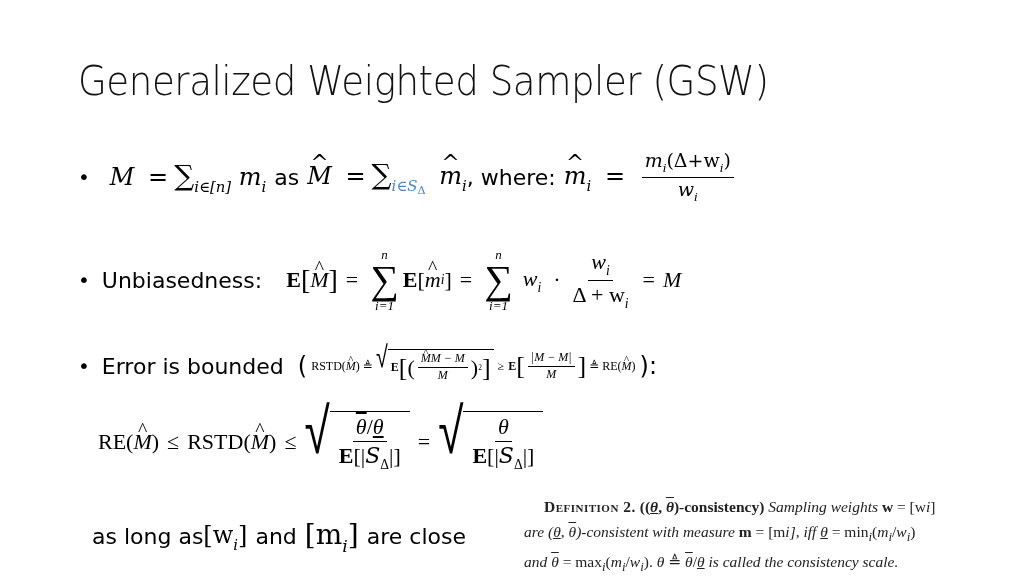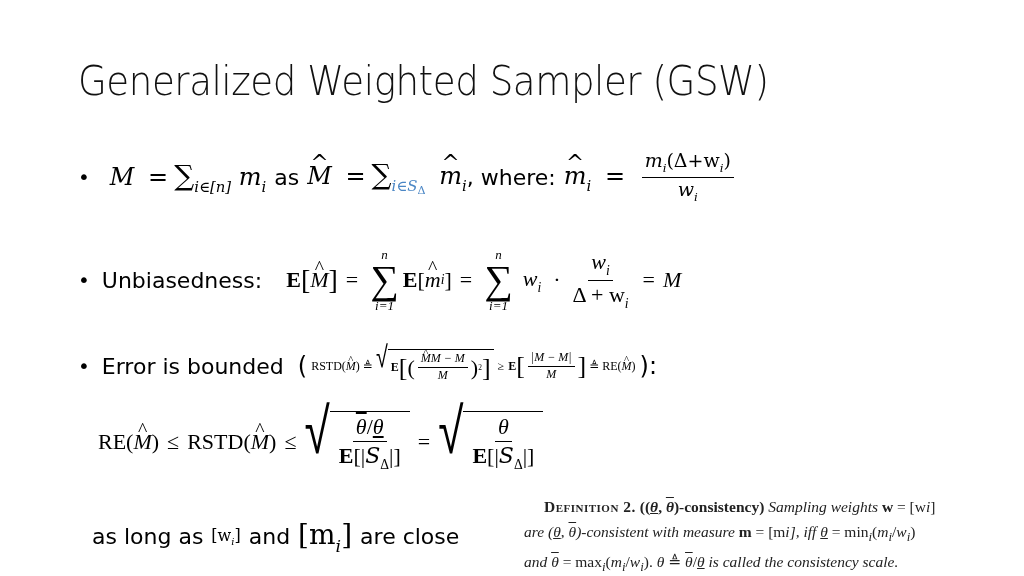--- a/index.html
+++ b/index.html
@@ -162,21 +162,21 @@
         <span class="frac">
           <span class="num cmi">θ</span>
           <span class="den"><b>E</b>[|<span class="cmi" style="font-family:'DejaVu Serif',serif;">S</span><span class="sub">Δ</span>|]</span>
         </span>
       </span>
     </span>
 </div>
 
 <div class="abs bullet-row" style="left:92px; top:518px;">
   <span>as long as</span>
-  <span style="margin-left:8px; font-size:16px;"><span class="mr">[w</span><span class="m sub">i</span><span class="mr">]</span></span>
+  <span style="font-size:24px;"><span class="mr">[w</span><span class="m sub">i</span><span class="mr">]</span></span>
   <span style="margin:0 8px;">and</span>
   <span style="font-size:28px;"><span class="mr">[m</span><span class="m sub">i</span><span class="mr">]</span></span>
   <span style="margin-left:8px;">are close</span>
 </div>
 
 <div class="abs def">
   <div style="white-space:nowrap; padding-left:20px;">
     <span class="sc">Definition 2.</span>
     <b>((<i class="underline">θ</i>, <i class="overline">θ</i>)-consistency)</b>
     <i>Sampling weights</i> <b>w</b> <span>= [w</span><i>i</i>]

